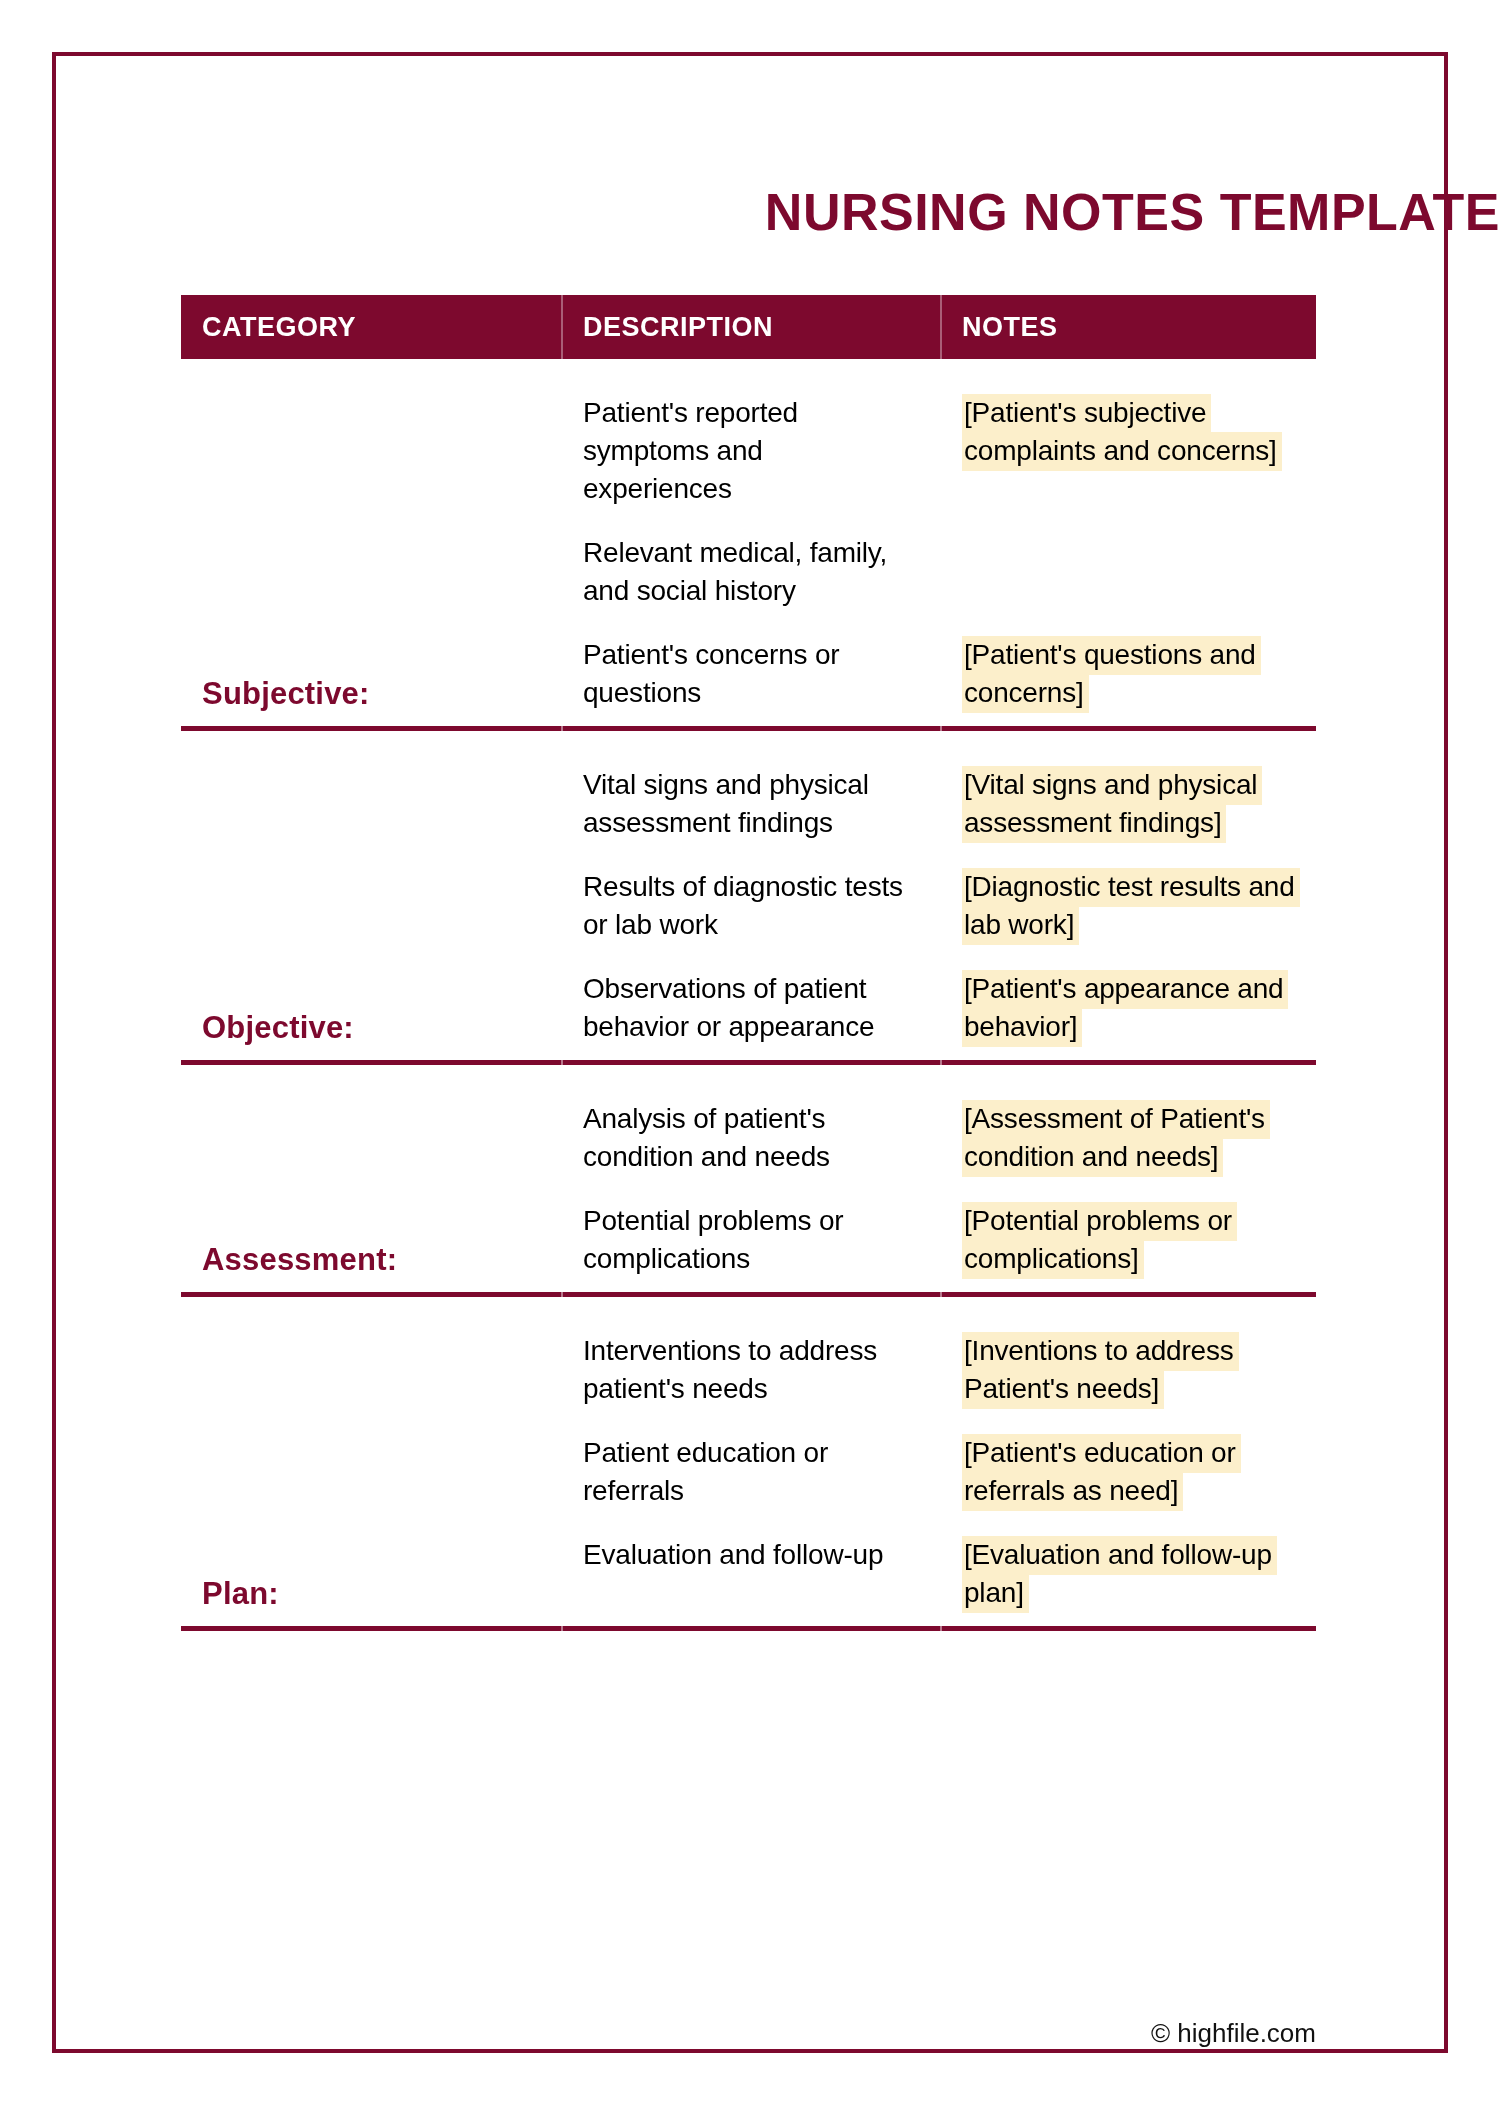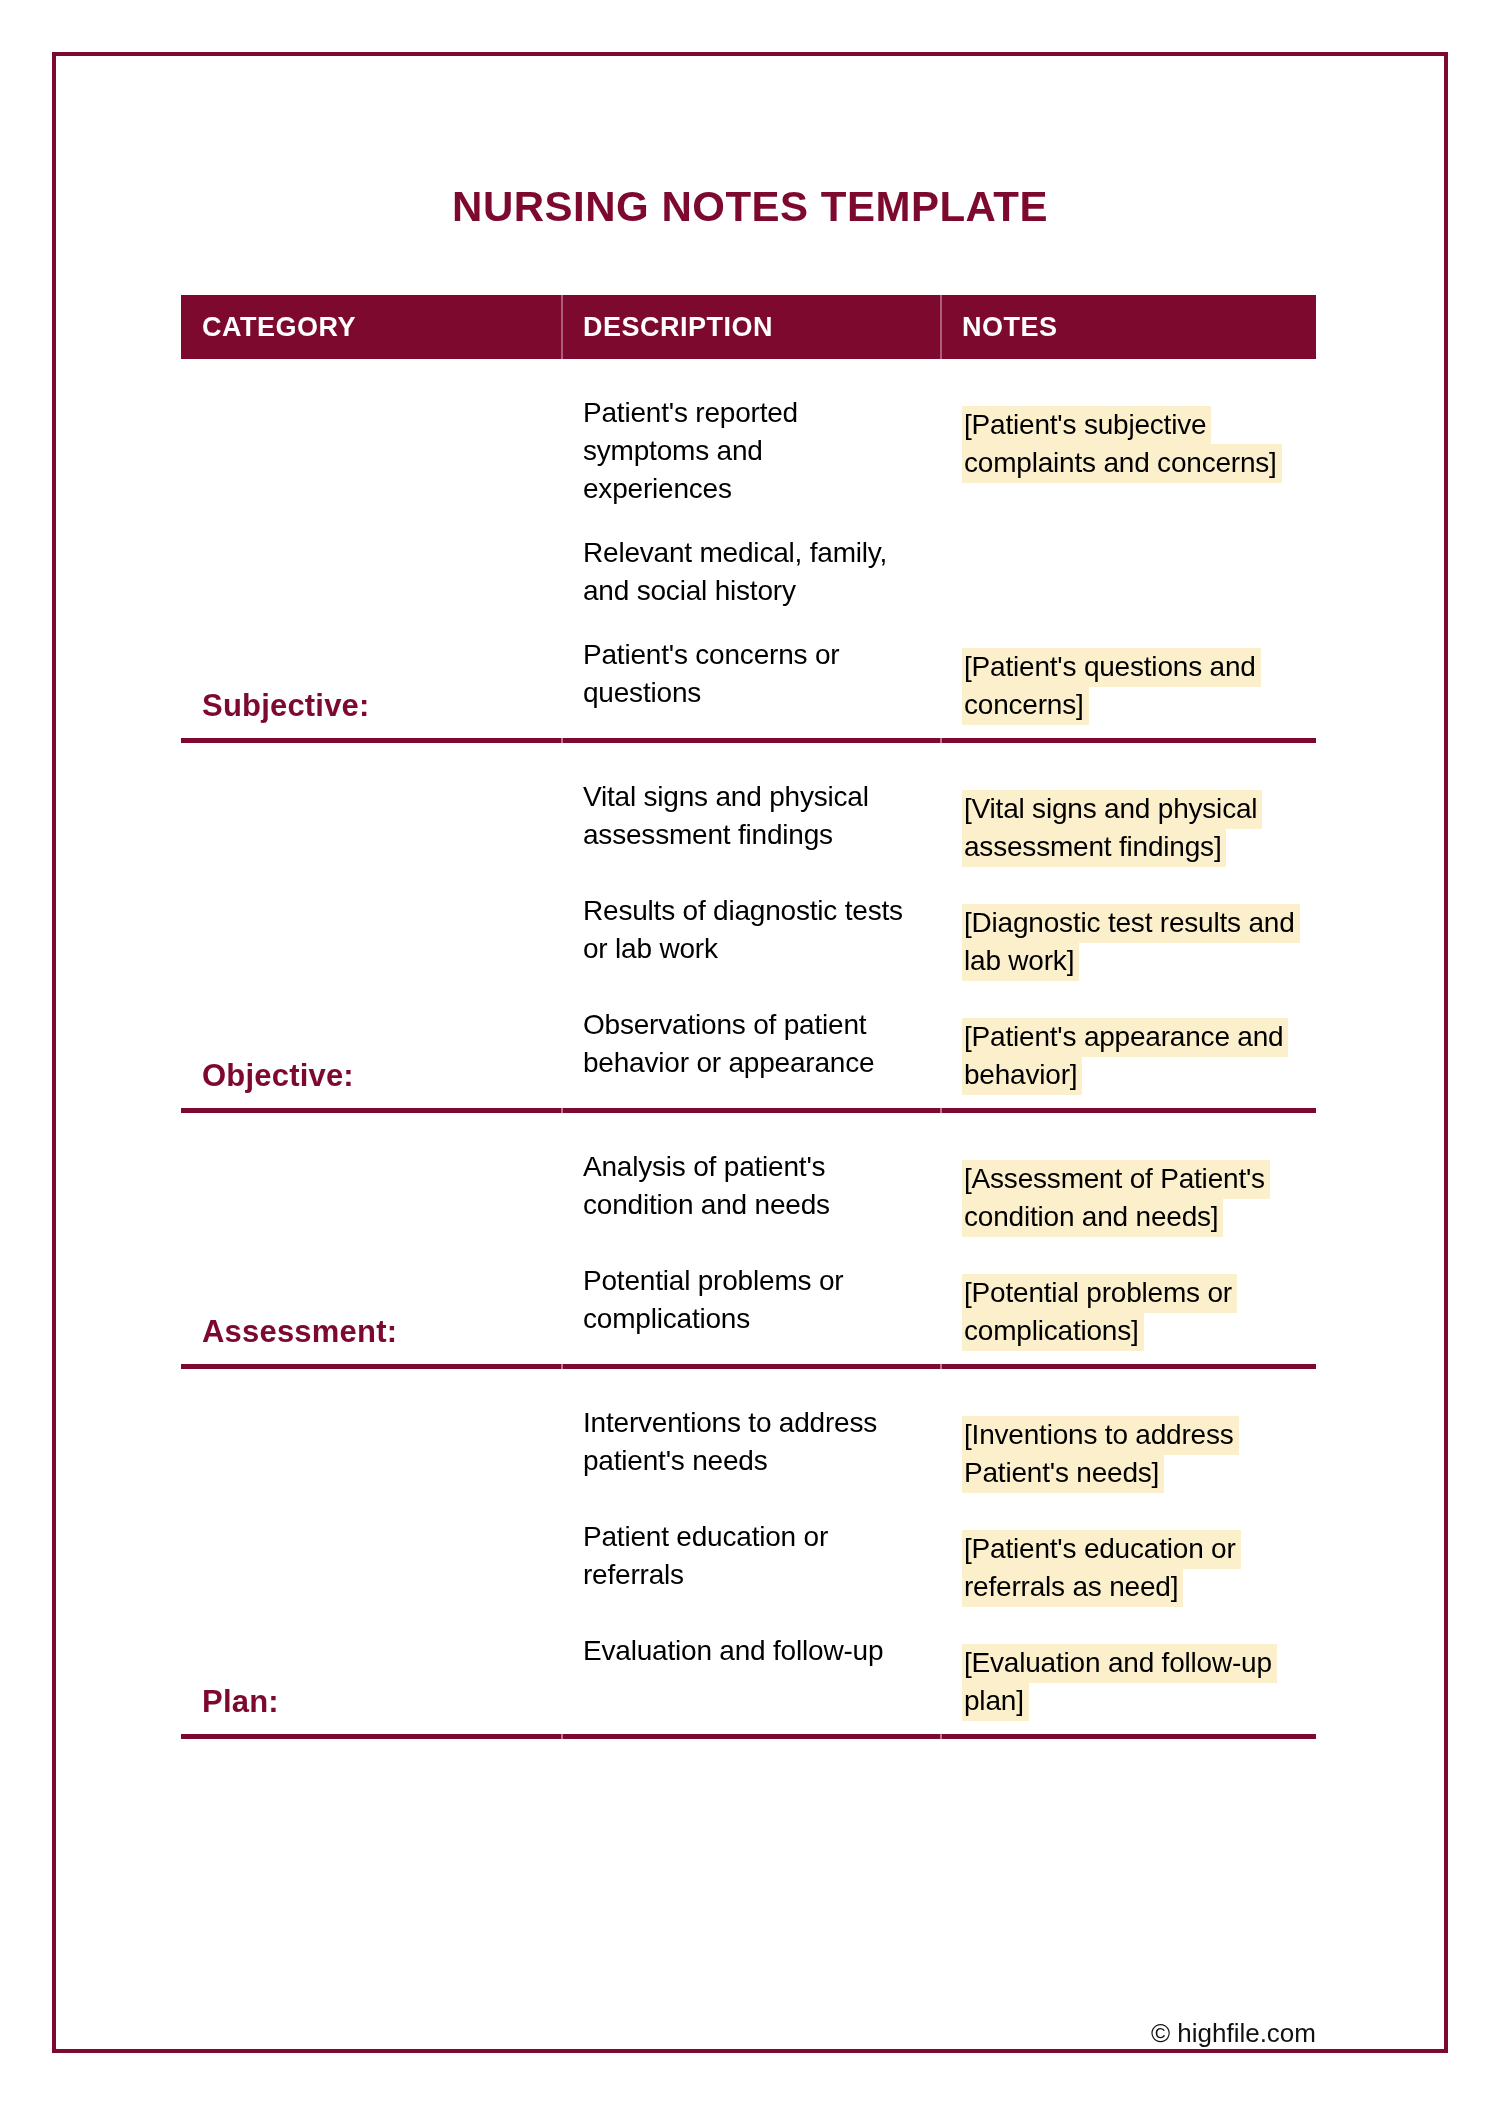--- a/index.html
+++ b/index.html
@@ -12,41 +12,41 @@
     width:1500px;height:2121px;position:relative;
     font-family:"Liberation Sans", sans-serif;color:#000;
     overflow:hidden;
   }
   .frame{
     position:absolute;left:52px;top:52px;width:1396px;height:2001px;
     border:4px solid var(--maroon);
   }
   .title{
     position:absolute;top:184px;left:0;width:100%;
-    text-align:center;font-size:42px;line-height:1.1;font-weight:bold;
+    text-align:right;font-size:52px;line-height:1.1;font-weight:bold;
     color:var(--maroon);letter-spacing:0.5px;
   }
   .table{position:absolute;left:181px;top:295px;width:1135px;}
   .thead{
     position:relative;display:grid;grid-template-columns:381px 379px 375px;
     background:var(--maroon);height:64px;align-items:center;
   }
   .th{color:#ffffff;font-weight:bold;font-size:27px;letter-spacing:0.5px;padding-left:21px;}
   .seam{position:absolute;top:0;height:100%;width:2px;background:rgba(255,255,255,0.35);}
   .s1{left:380px}.s2{left:759px}
   .section{position:relative;display:flex;border-bottom:5px solid var(--maroon);padding:35px 0 14px;}
   .bseam{position:absolute;bottom:-5px;width:2px;height:5px;background:rgba(255,255,255,0.45);}
   .b1{left:380px}.b2{left:759px}
   .cat-cell{width:381px;flex:none;display:flex;align-items:flex-end;padding-left:21px;}
   .cat-label{font-size:31px;font-weight:bold;color:var(--maroon);letter-spacing:0.2px;}
   .rows{flex:1;display:flex;flex-direction:column;gap:26px;}
   .row{display:grid;grid-template-columns:379px 375px;}
   .desc-cell{padding-left:21px;padding-right:36px;}
   .desc{font-size:28px;line-height:38px;letter-spacing:-0.2px;}
-  .note-cell{padding-left:21px;padding-right:6px;margin-top:12px;}
+  .note-cell{padding-left:21px;padding-right:6px;}
   .note{
     font-size:28px;line-height:38px;letter-spacing:-0.2px;
     background:var(--highlight);
     padding:3px 5px 5px 2px;
     -webkit-box-decoration-break:clone;box-decoration-break:clone;
   }
   .footer{position:absolute;top:1998px;right:184px;font-size:26px;color:#111;margin-top:20px;}
 </style>
 </head>
 <body>

